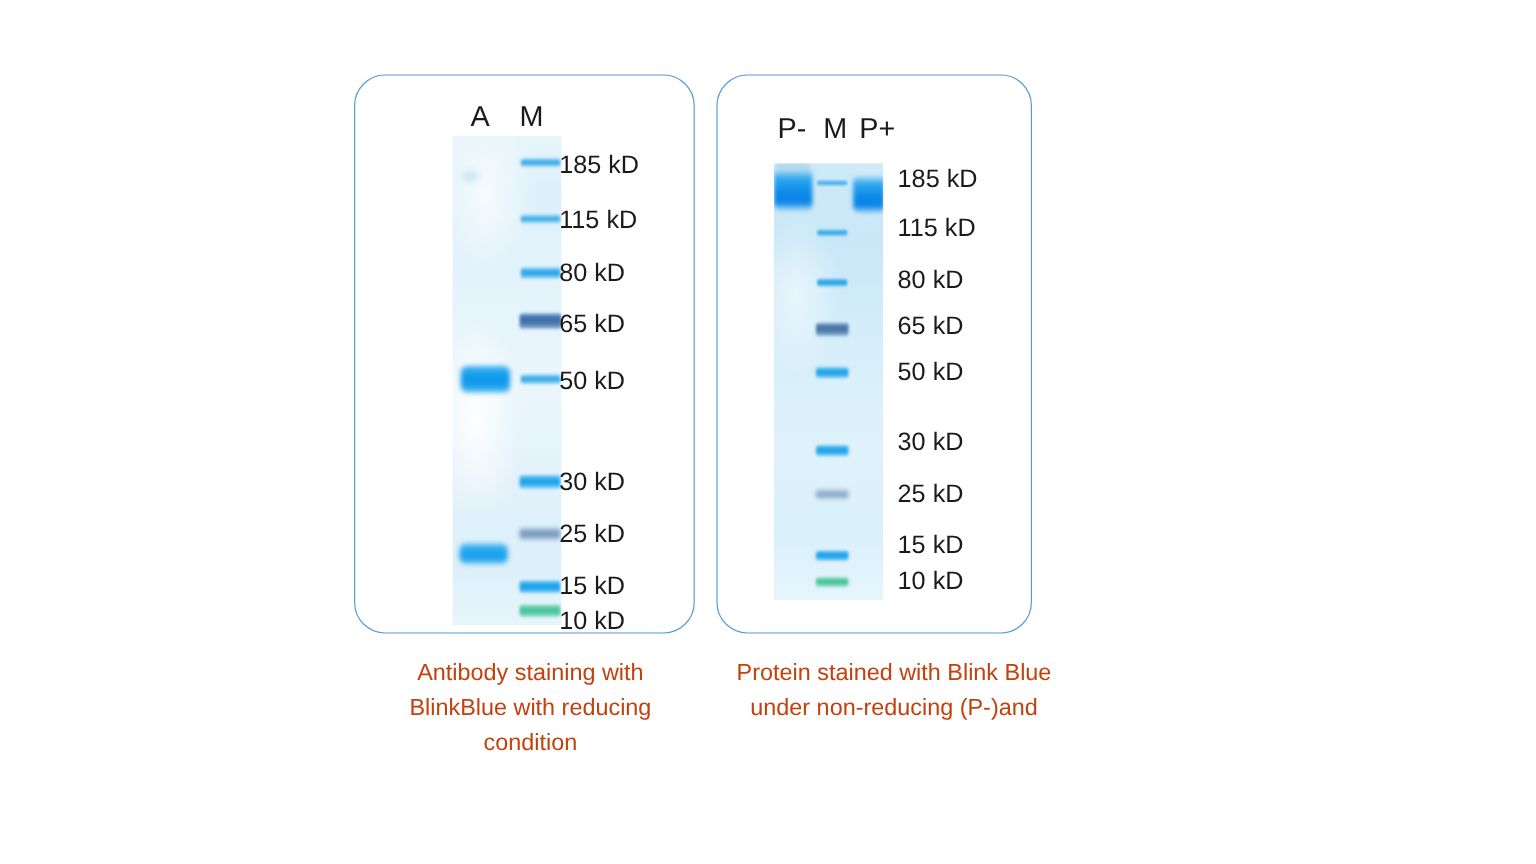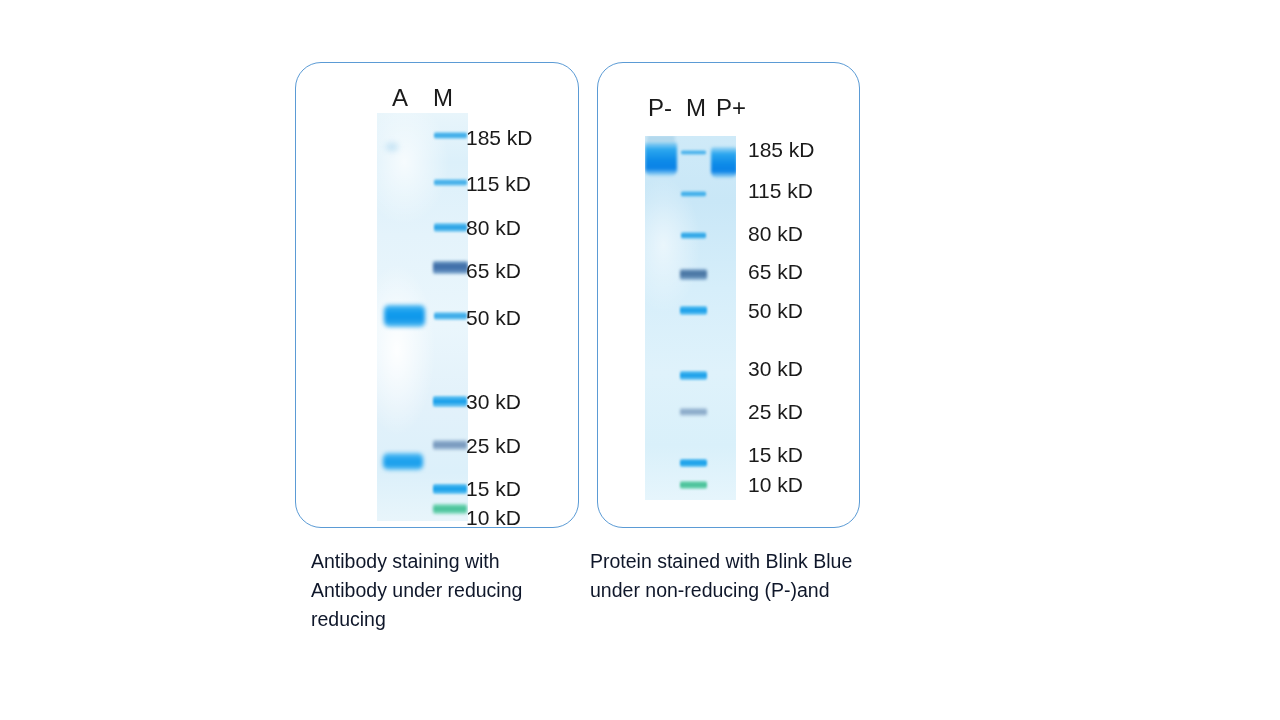--- a/index.html
+++ b/index.html
@@ -104,22 +104,23 @@
     font-family: "Liberation Sans", sans-serif;
     white-space: nowrap;
     line-height: 1;
   }
 
   
   .caption {
     position: absolute;
     font-size: 19.5px;
     line-height: 29px;
-    color: #0f172a;
-    font-family: "Liberation Sans", sans-serif;
+    color: #c2410c;
+    font-family: "Liberation Sans", sans-serif;
+    text-align: center;
   }
   #caption-left  { left: 311px; top: 547px; width: 262px; }
   #caption-right { left: 590px; top: 547px; width: 310px; }
   .caption .cap-line { display: block; white-space: nowrap; }
 </style>
 </head>
 <body>
 
 <div id="stage">
 
@@ -168,22 +169,22 @@
   <div class="kd-label" style="left:466px; top:217px;">80 kD</div>
   <div class="kd-label" style="left:466px; top:260px;">65 kD</div>
   <div class="kd-label" style="left:466px; top:307px;">50 kD</div>
   <div class="kd-label" style="left:466px; top:391px;">30 kD</div>
   <div class="kd-label" style="left:466px; top:435px;">25 kD</div>
   <div class="kd-label" style="left:466px; top:478px;">15 kD</div>
   <div class="kd-label" style="left:466px; top:507px;">10 kD</div>
 
   <div class="caption" id="caption-left">
     <span class="cap-line">Antibody staining with</span>
-    <span class="cap-line">Antibody under reducing</span>
-    <span class="cap-line">reducing</span>
+    <span class="cap-line">BlinkBlue with reducing</span>
+    <span class="cap-line">condition</span>
   </div>
 
   <div class="panel-frame" id="panel-frame-right"></div>
 
   <div class="lane-label" style="left:648px; top:96px;">P-</div>
   <div class="lane-label" style="left:686px; top:96px;">M</div>
   <div class="lane-label" style="left:716px; top:96px;">P+</div>
 
   <div class="gel" id="gel-right">
     <div class="gel-bg"></div>

